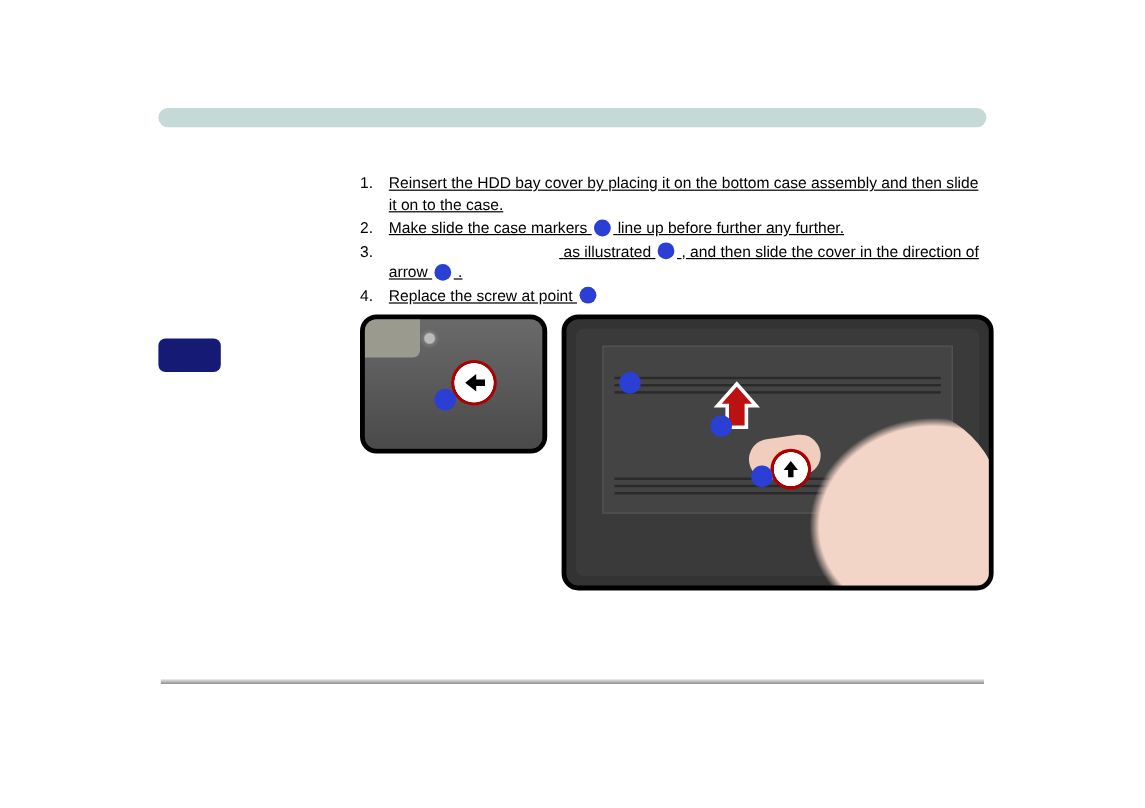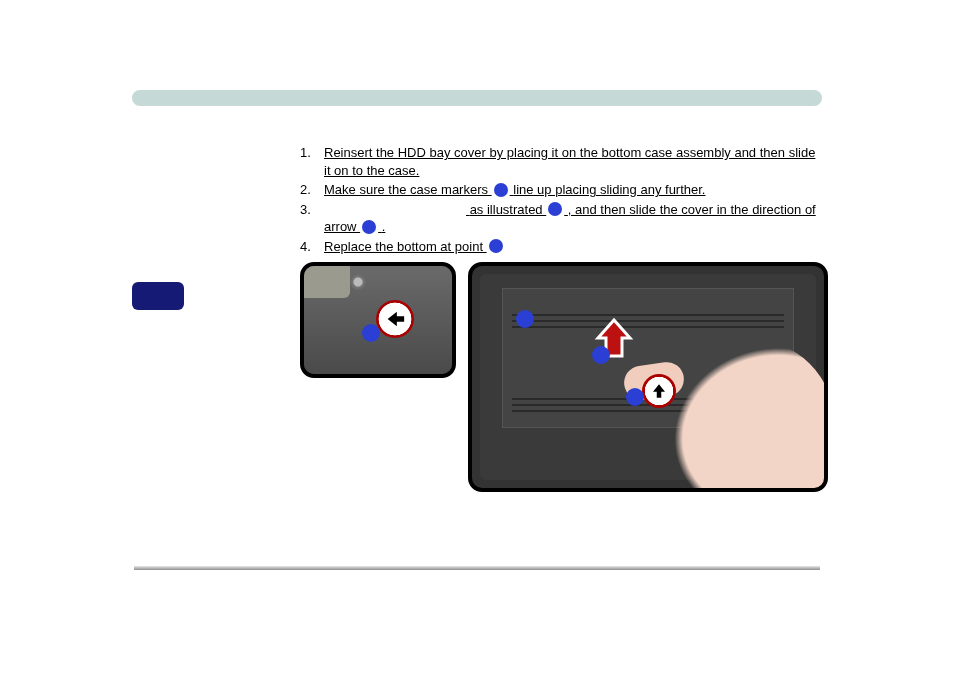--- a/index.html
+++ b/index.html
@@ -210,42 +210,42 @@
   <div class="step">
     <div class="step-num">1.</div>
     <div class="step-text">
       <span>Reinsert the HDD bay cover by placing it on the bottom case assembly and then slide it on to the case.</span>
     </div>
   </div>
 
   <div class="step">
     <div class="step-num">2.</div>
     <div class="step-text">
-      <span>Make sure the case markers </span>
-      <span class="bullet"></span>
-      <span> line up placing sliding any further.</span>
+      <span>Make slide the case markers </span>
+      <span class="bullet"></span>
+      <span> line up before further any further.</span>
     </div>
   </div>
 
   <div class="step">
     <div class="step-num">3.</div>
     <div class="step-text">
       <span style="display:inline-block;width:142px"></span>
       <span>as illustrated </span>
       <span class="bullet"></span>
       <span>, and then slide the cover in the direction of arrow </span>
       <span class="bullet"></span>
       <span>.</span>
     </div>
   </div>
 
   <div class="step">
     <div class="step-num">4.</div>
     <div class="step-text">
-      <span>Replace the bottom at point </span>
+      <span>Replace the screw at point </span>
       <span class="bullet"></span>
     </div>
   </div>
 
 </div>
 
 <div class="figures">
 
   <div class="fig fig-small">
     <div class="bg"></div>

